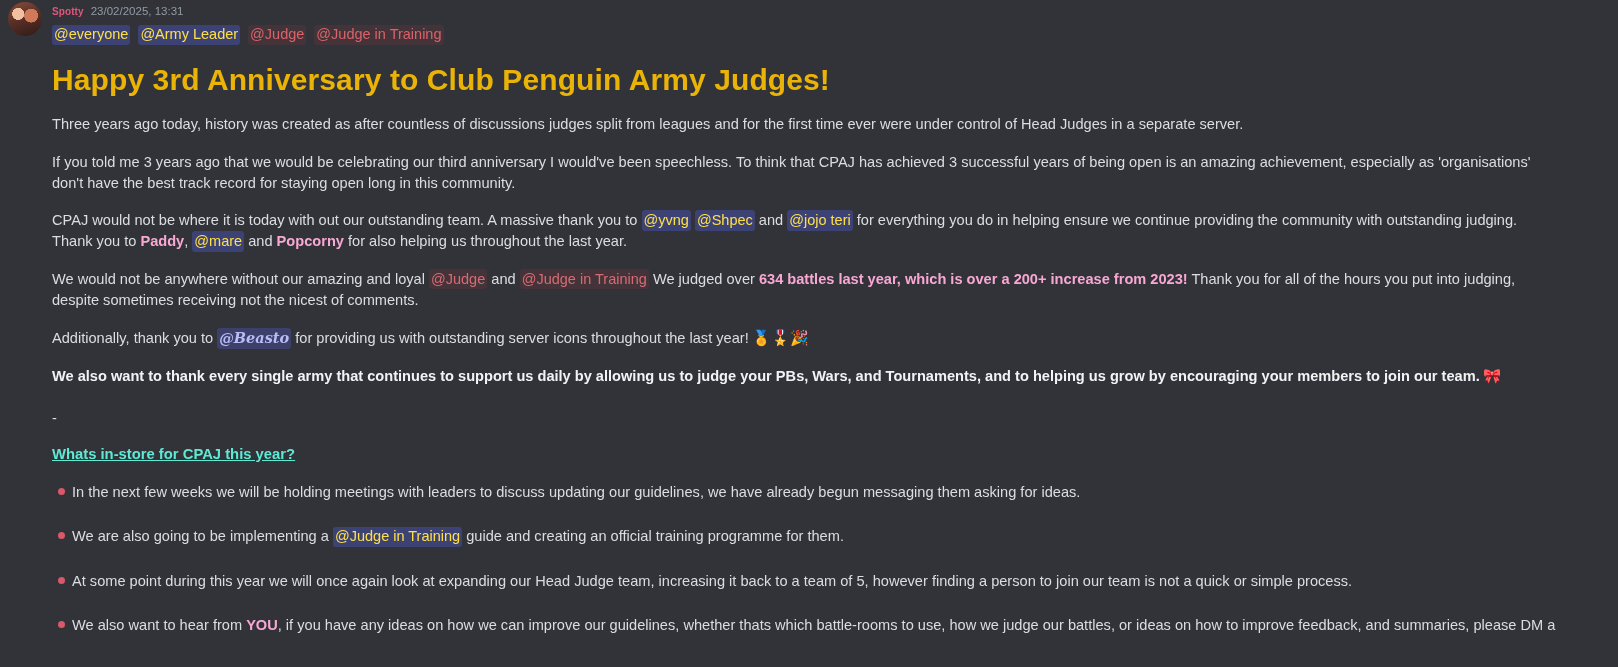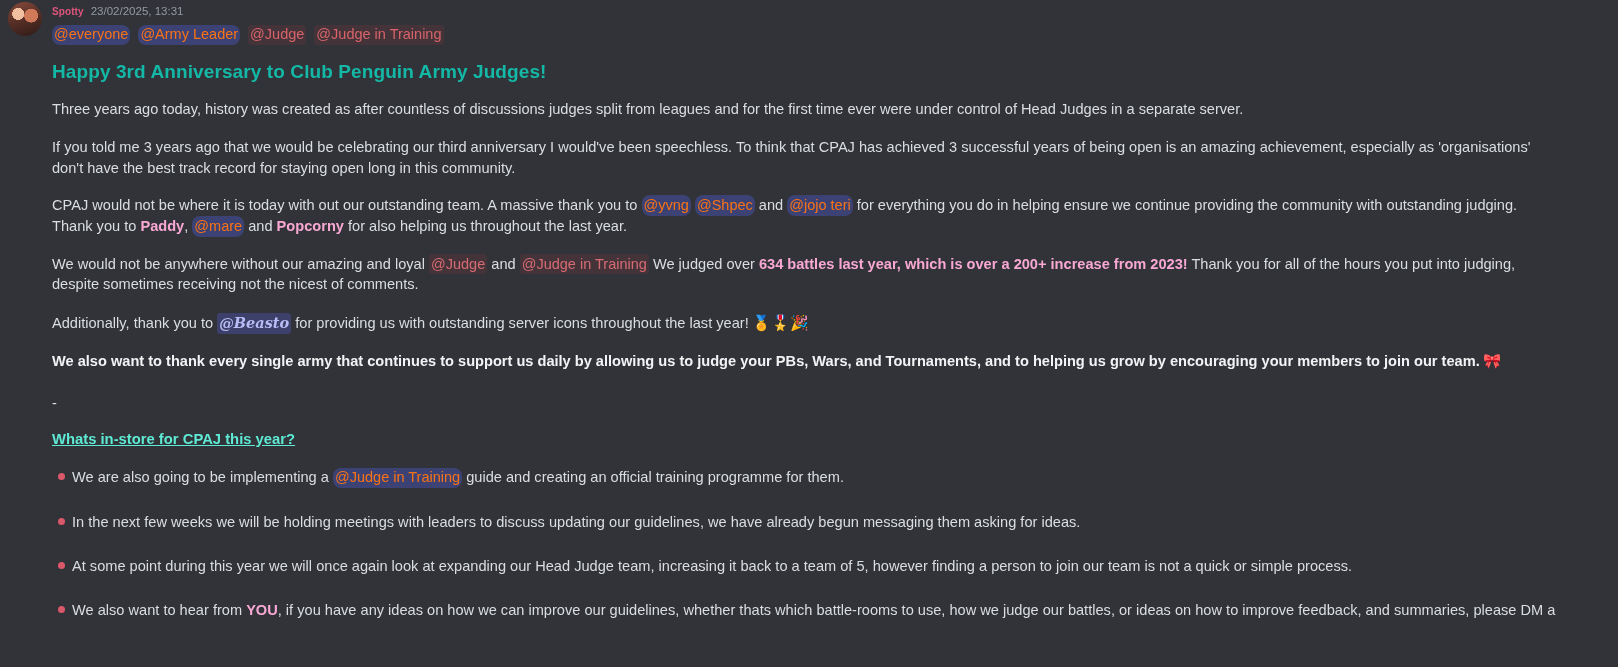--- a/index.html
+++ b/index.html
@@ -58,45 +58,44 @@
   }
   .mention {
     display: inline-block;
     padding: 0 2px;
     border-radius: 3px;
     font-weight: 500;
     font-size: 14.5px;
   }
   .mention.blue {
     background: rgba(88,101,242,0.32);
-    color: #f97316;
-    border-radius: 8px;
+    color: #fde047;
   }
   .mention.red {
     background: rgba(237,66,69,0.10);
     color: #d8636a;
   }
   .mention.pink {
     background: rgba(237,66,69,0.10);
     color: #d76b74;
   }
   .mention.purple {
     background: rgba(88,101,242,0.28);
     color: #b8bdf5;
     font-family: "DejaVu Serif", serif;
     font-style: italic;
     font-weight: 700;
   }
   .body {
     margin-top: 14px;
   }
   h1.title {
-    font-size: 19px;
-    font-weight: 700;
-    color: #14b8a6;
+    font-size: 30px;
+    font-weight: 700;
+    color: #eab308;
     margin: 0 0 14px 0;
     letter-spacing: .1px;
   }
   p.para {
     margin: 0 0 17px 0;
     color: #dbdee1;
     font-size: 14.6px;
     line-height: 1.42;
     max-width: 1480px;
   }
@@ -203,26 +202,26 @@
     </p>
 
     <p class="bold-statement">We also want to thank every single army that continues to support us daily by allowing us to judge your PBs, Wars, and Tournaments, and to helping us grow by encouraging your members to join our team. 🎀</p>
 
     <p class="dash">-</p>
 
     <p class="section-head">Whats in-store for CPAJ this year?</p>
 
     <ul class="bullets">
       <li>
+        <span>In the next few weeks we will be holding meetings with leaders to discuss updating our guidelines, we have already begun messaging them asking for ideas.</span>
+      </li>
+      <li>
         <span>We are also going to be implementing a</span>
         <span class="mention blue">@Judge in Training</span>
         <span>guide and creating an official training programme for them.</span>
-      </li>
-      <li>
-        <span>In the next few weeks we will be holding meetings with leaders to discuss updating our guidelines, we have already begun messaging them asking for ideas.</span>
       </li>
       <li>
         <span>At some point during this year we will once again look at expanding our Head Judge team, increasing it back to a team of 5, however finding a person to join our team is not a quick or simple process.</span>
       </li>
       <li class="last">
         <span>We also want to hear from</span>
         <b>YOU</b><span>, if you have any ideas on how we can improve our guidelines, whether thats which battle-rooms to use, how we judge our battles, or ideas on how to improve feedback, and summaries, please DM a</span>
         
         
       </li>

